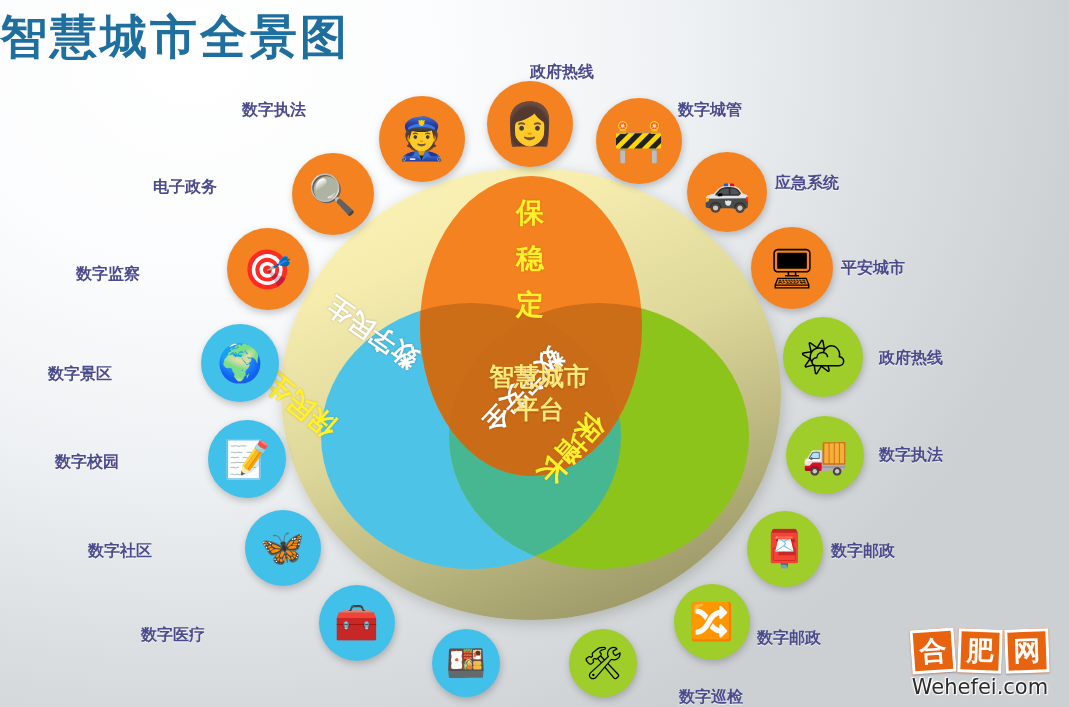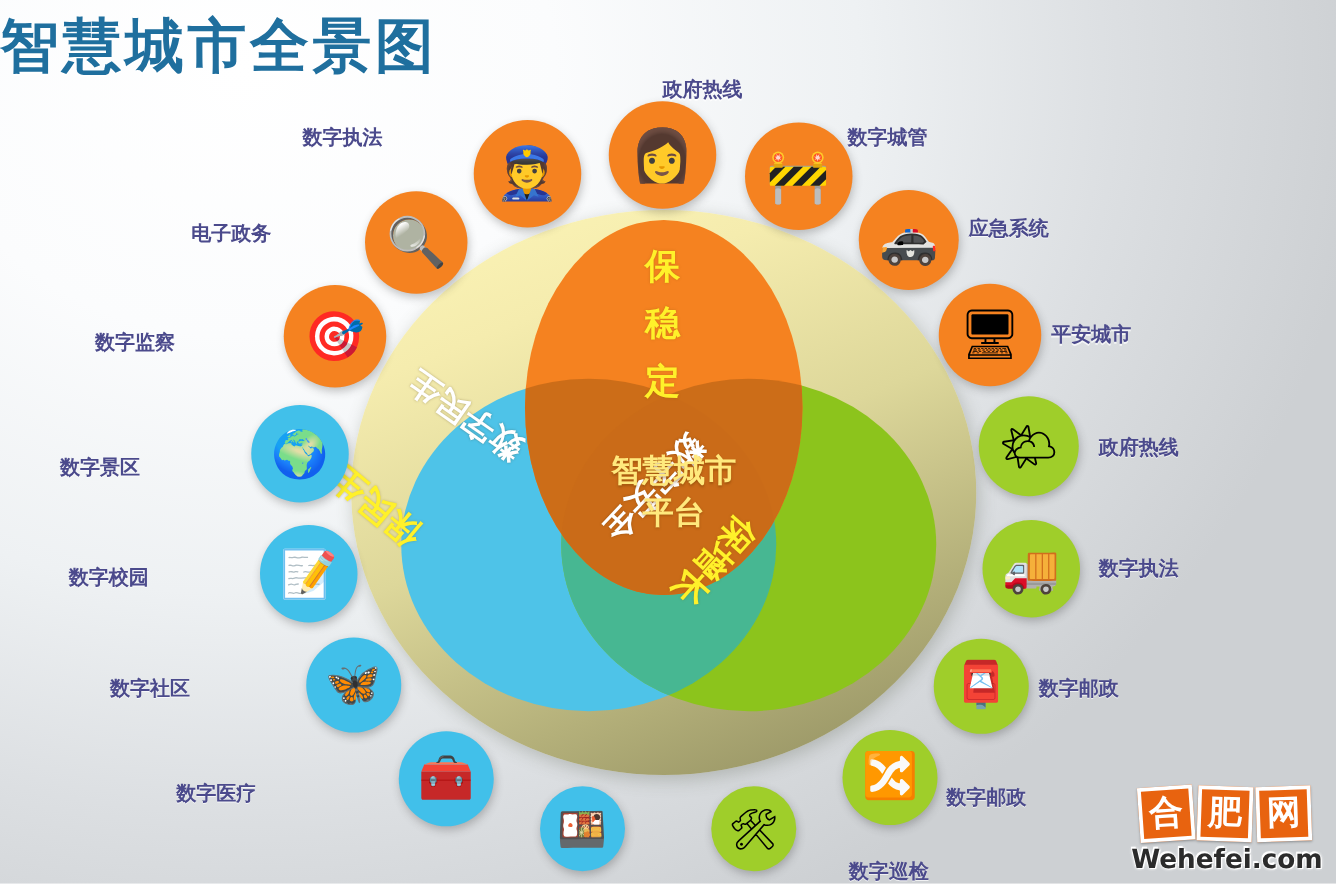--- a/index.html
+++ b/index.html
@@ -62,21 +62,21 @@
   #wm .tile{
     background:#e8630f;color:#fff;font-weight:700;font-size:27px;
     width:38px;height:38px;line-height:38px;text-align:center;
     border:3px solid #fff;box-shadow:0 1px 2px rgba(0,0,0,.3);
     font-family:"DejaVu Sans","Liberation Sans",sans-serif;
   }
   #wm .t1{transform:rotate(-4deg);}
   #wm .t2{transform:rotate(2deg);}
   #wm .t3{transform:rotate(-2deg);}
   #wm .dom{
-    margin-top:2px;font-size:21px;font-weight:700;color:#2b2b2b;
+    margin-top:2px;font-size:21px;font-weight:400;color:#2b2b2b;
     font-family:"DejaVu Sans","Liberation Sans",sans-serif;
     text-shadow:0 0 3px #fff,0 0 3px #fff,1px 1px 0 #fff,-1px -1px 0 #fff;
   }
 </style>
 </head>
 <body>
 
 <div id="stage">
 
   <div id="title">智慧城市全景图</div>

